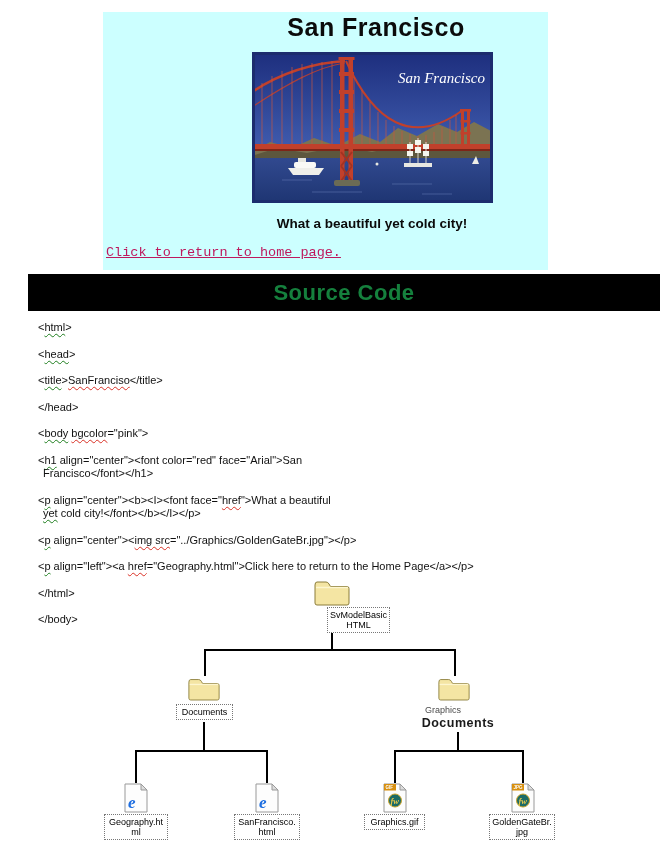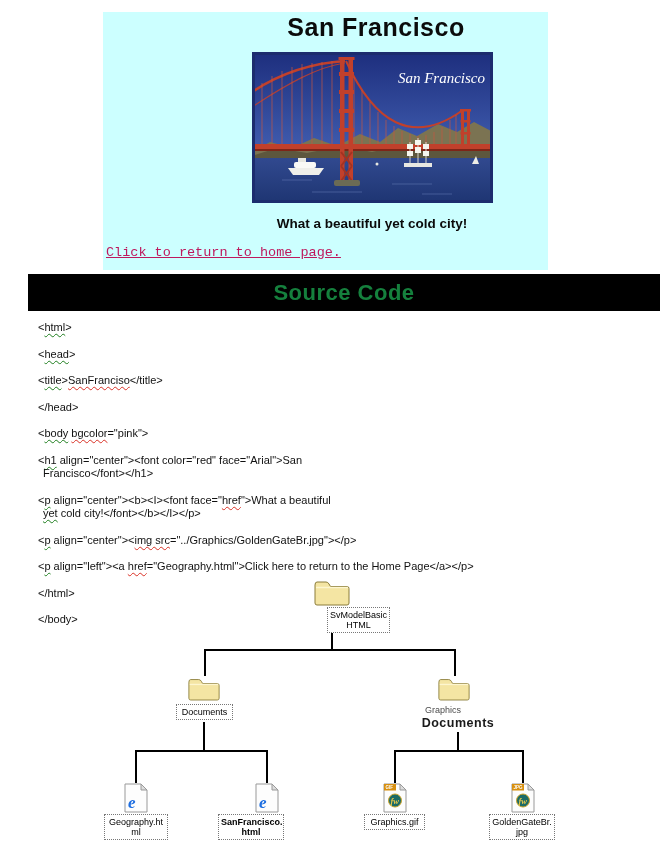--- a/index.html
+++ b/index.html
@@ -220,21 +220,21 @@
       <div>ml</div>
     </div>
 
     <div class="icon-abs" style="left:255px; top:783px;">
       <svg width="24" height="30" viewBox="0 0 24 30">
         <path d="M1 1 L17 1 L23 7 L23 29 L1 29 Z" fill="#FDFDFD" stroke="#999"></path>
         <path d="M17 1 L17 7 L23 7 Z" fill="#DDD" stroke="#999"></path>
         <text x="4" y="25" font-size="17" fill="#1E6EE0" font-weight="bold" font-style="italic" font-family="Liberation Serif, serif">e</text>
       </svg>
     </div>
-    <div class="tree-label" style="left:218px; top:814px; width:66px;font-weight:bold;">
+    <div class="tree-label" style="left:234px; top:814px; width:66px;">
       <div>SanFrancisco.</div>
       <div>html</div>
     </div>
 
     <div class="icon-abs" style="left:383px; top:783px;">
       <svg width="24" height="30" viewBox="0 0 24 30">
         <path d="M1 1 L17 1 L23 7 L23 29 L1 29 Z" fill="#FDFDFD" stroke="#999"></path>
         <path d="M17 1 L17 7 L23 7 Z" fill="#DDD" stroke="#999"></path>
         <rect x="1" y="1" width="12" height="6.5" fill="#D89010"></rect>
         <text x="2.5" y="6.3" font-size="4.5" fill="#FFF" font-weight="bold">GIF</text>

